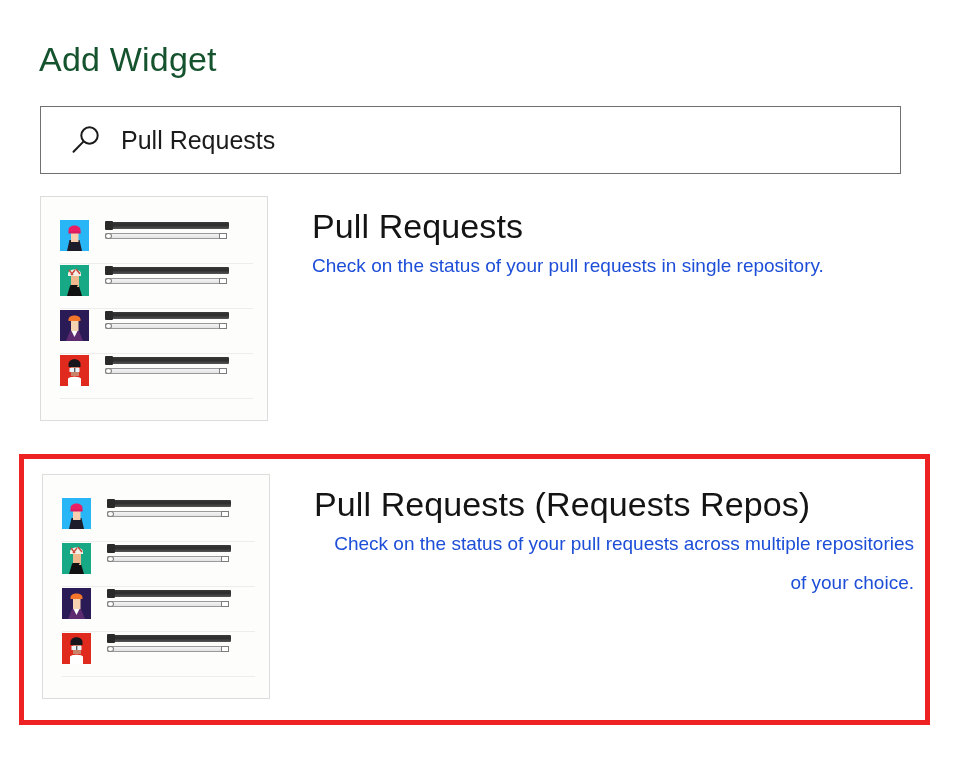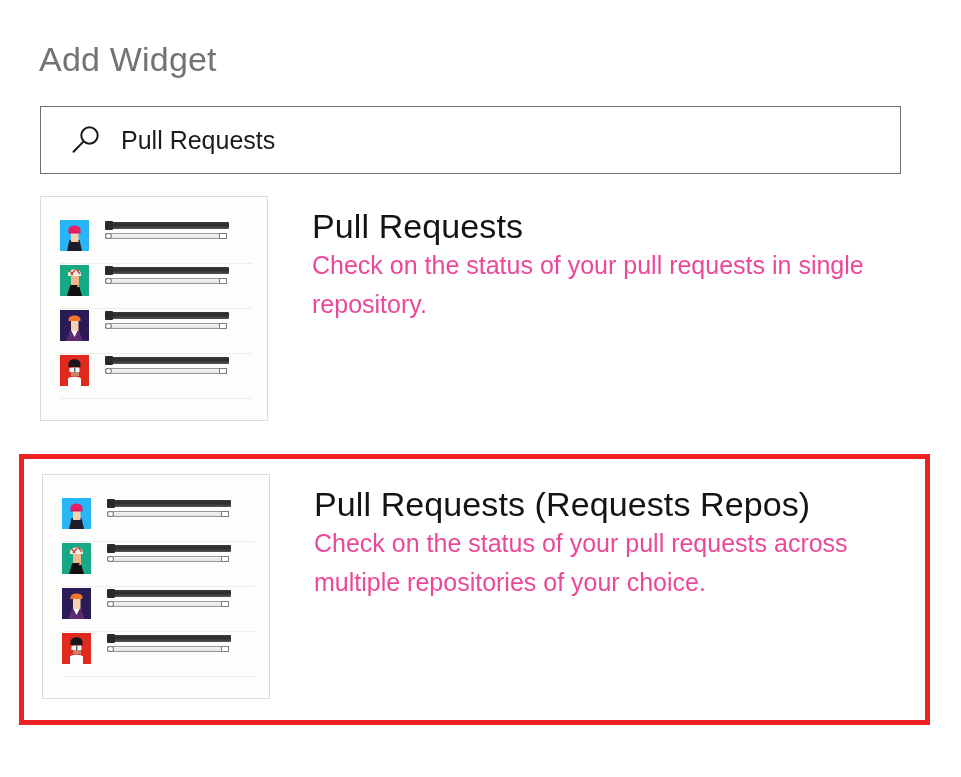--- a/index.html
+++ b/index.html
@@ -19,21 +19,21 @@
 
   
   .page-title {
     position: absolute;
     left: 39px;
     top: 38px;
     font-size: 34px;
     font-weight: 400;
     line-height: 42px;
     letter-spacing: 0.2px;
-    color: #737373;
+    color: #14532d;
     white-space: nowrap;
   }
 
   
   .search-box {
     position: absolute;
     left: 40px;
     top: 106px;
     width: 861px;
     height: 68px;
@@ -187,28 +187,28 @@
   }
   .result-title {
     font-size: 34px;
     line-height: 40px;
     font-weight: 400;
     color: #141414;
     letter-spacing: 0.1px;
     white-space: nowrap;
   }
   .result-desc {
-    font-size: 25px;
+    font-size: 19px;
     line-height: 39px;
     font-weight: 400;
-    color: #ec4899;
+    color: #1d4ed8;
     max-width: 570px;
     margin-top: 0px;
   }
-  .row-1 .result-desc { max-width: 600px; }
+  .row-1 .result-desc { max-width: 600px; text-align: right; }
 </style>
 </head>
 <body>
 
 <div class="page-title">Add Widget</div>
 
 <div class="search-box">
   <svg class="search-icon" viewBox="0 0 34 34">
     <circle cx="20.5" cy="12.5" r="8.2" fill="none" stroke="#1a1a1a" stroke-width="2"></circle>
     <line x1="14.4" y1="18.6" x2="4.5" y2="28.8" stroke="#1a1a1a" stroke-width="2" stroke-linecap="round"></line>

